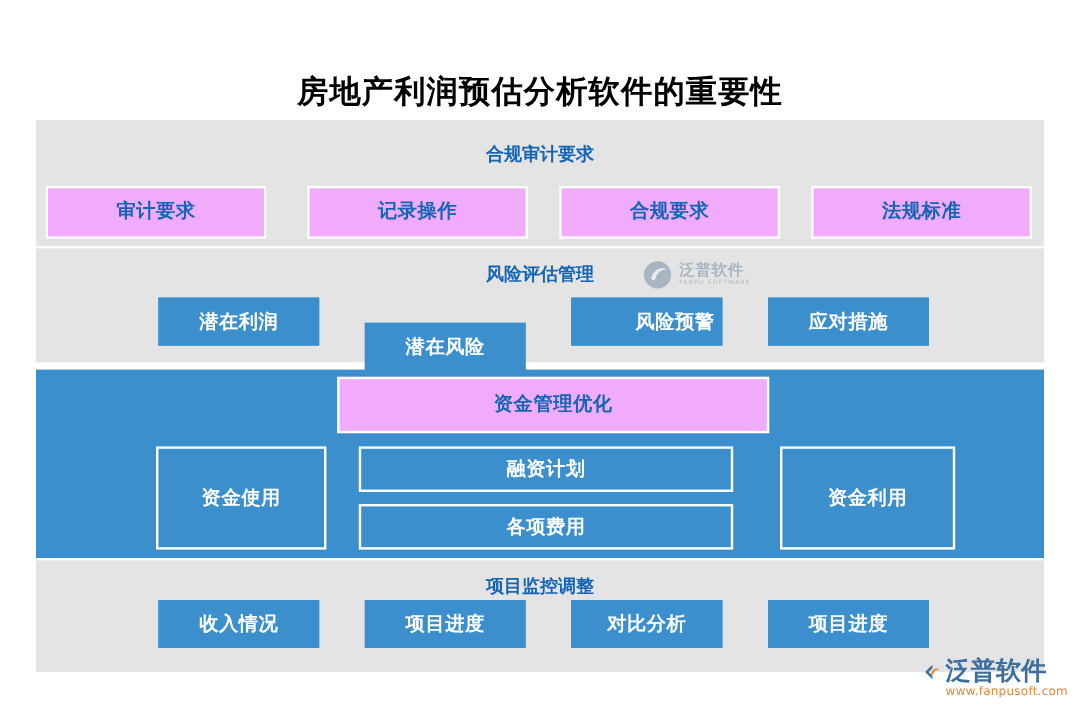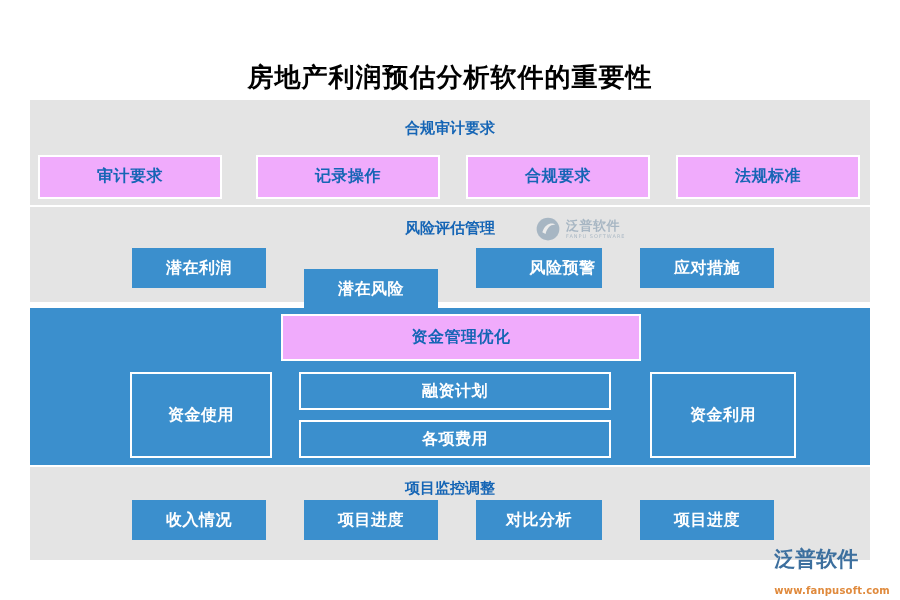--- a/index.html
+++ b/index.html
@@ -157,25 +157,24 @@
   }
   .corner-logo .logo-cn {
     font-size: 21px;
     font-weight: bold;
     color: #3c6f9e;
     line-height: 23px;
     letter-spacing: 0px;
   }
   .corner-logo .logo-url {
     font-size: 10px;
-    font-weight: bold;
+    font-weight: normal;
     color: #e08a3c;
     line-height: 12px;
     letter-spacing: 0.2px;
-    margin-top: 14px;
   }
 </style>
 </head>
 <body>
 
 <div id="page-root">
 
   <div class="page-title">房地产利润预估分析软件的重要性</div>
 
   <div class="diagram">

